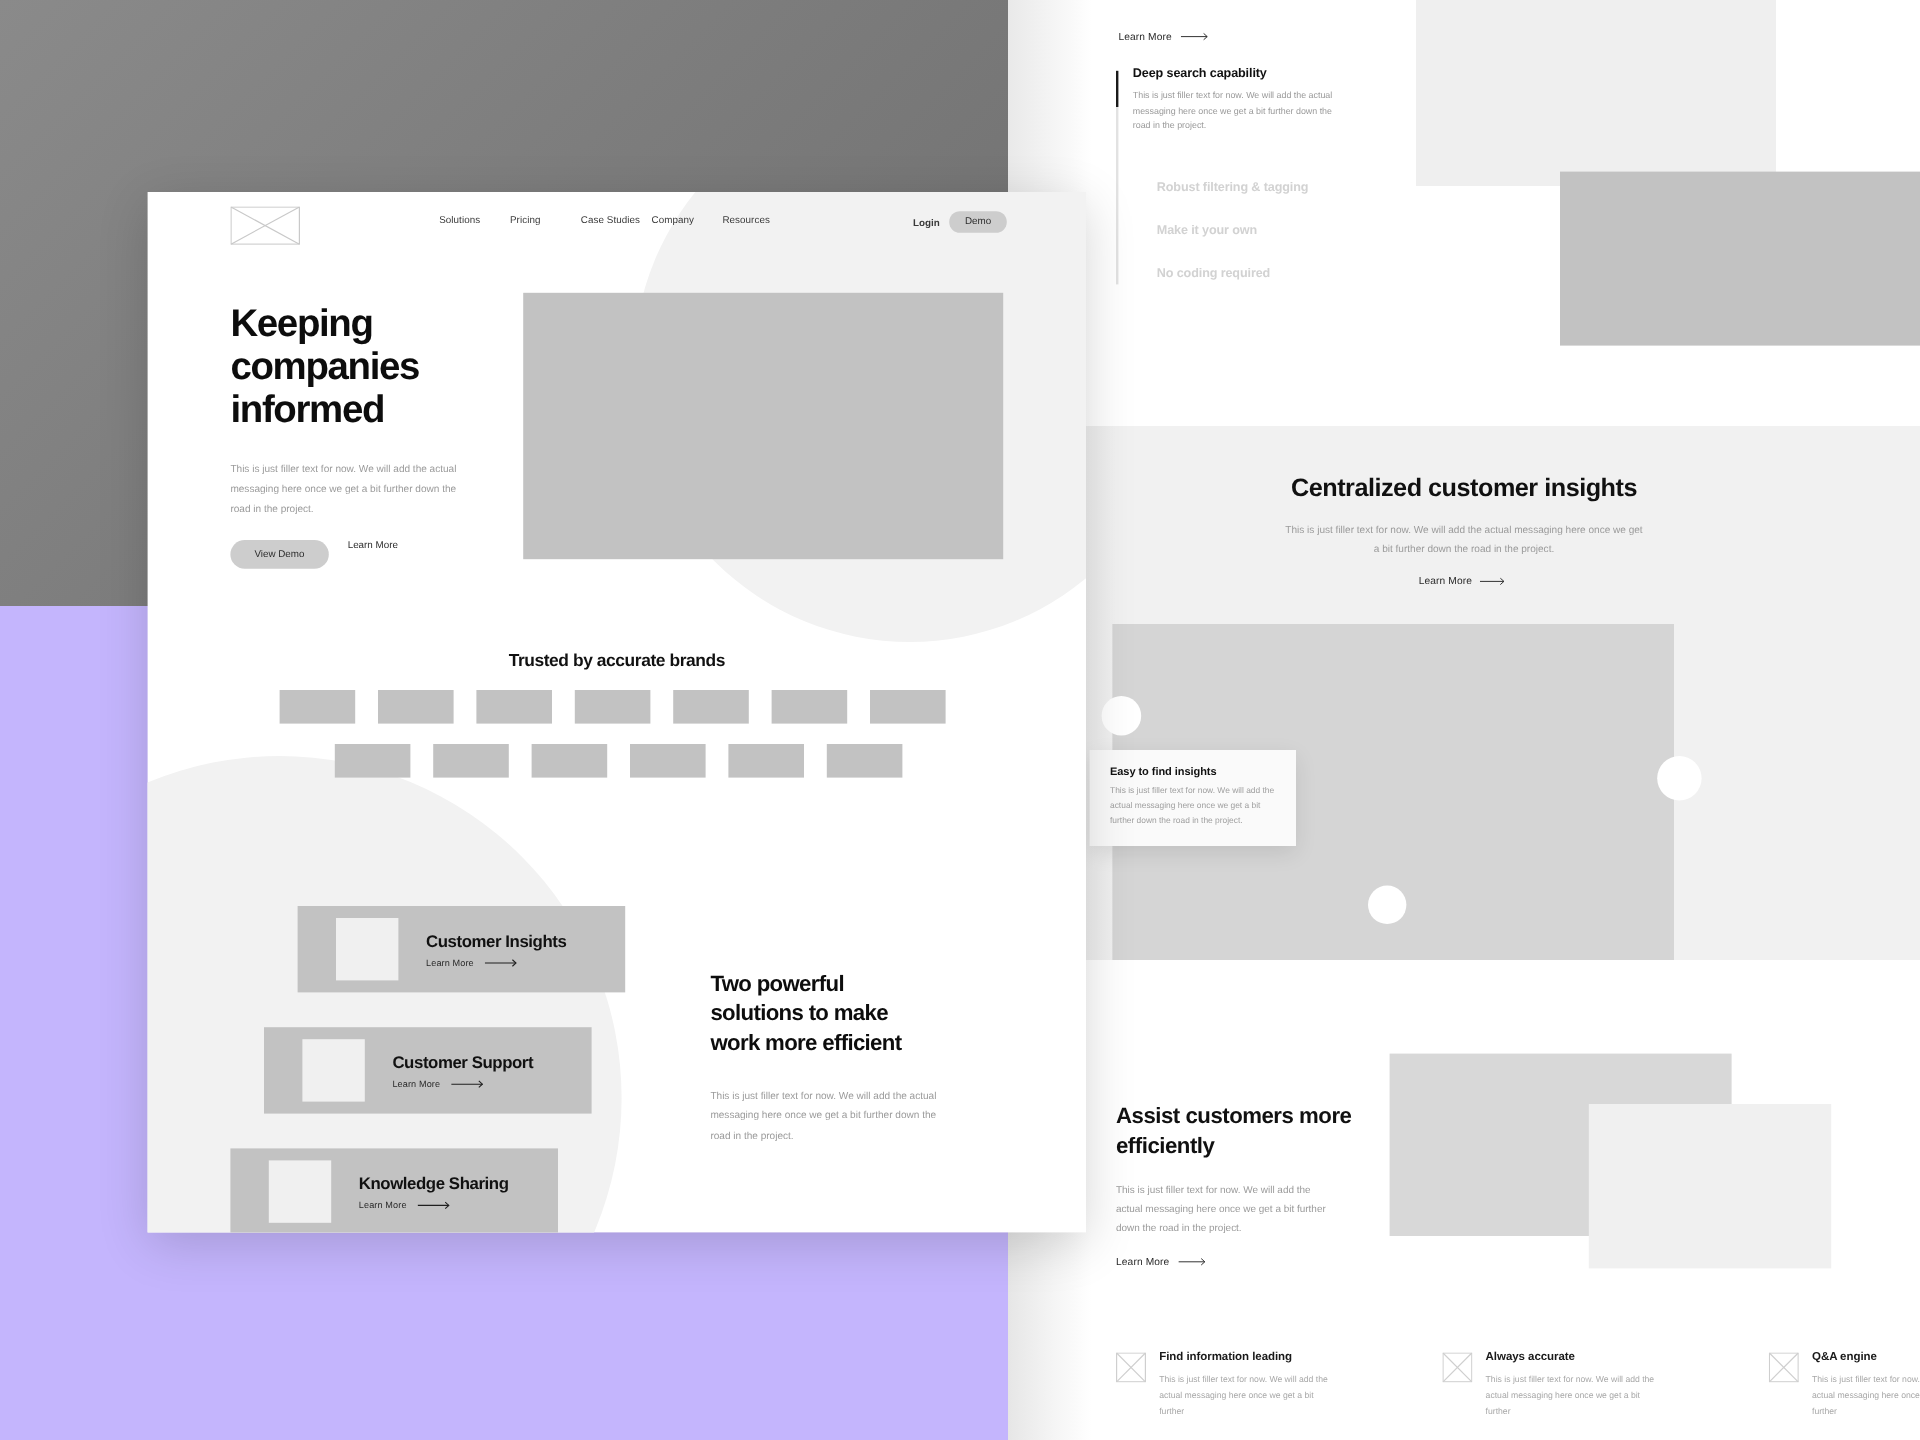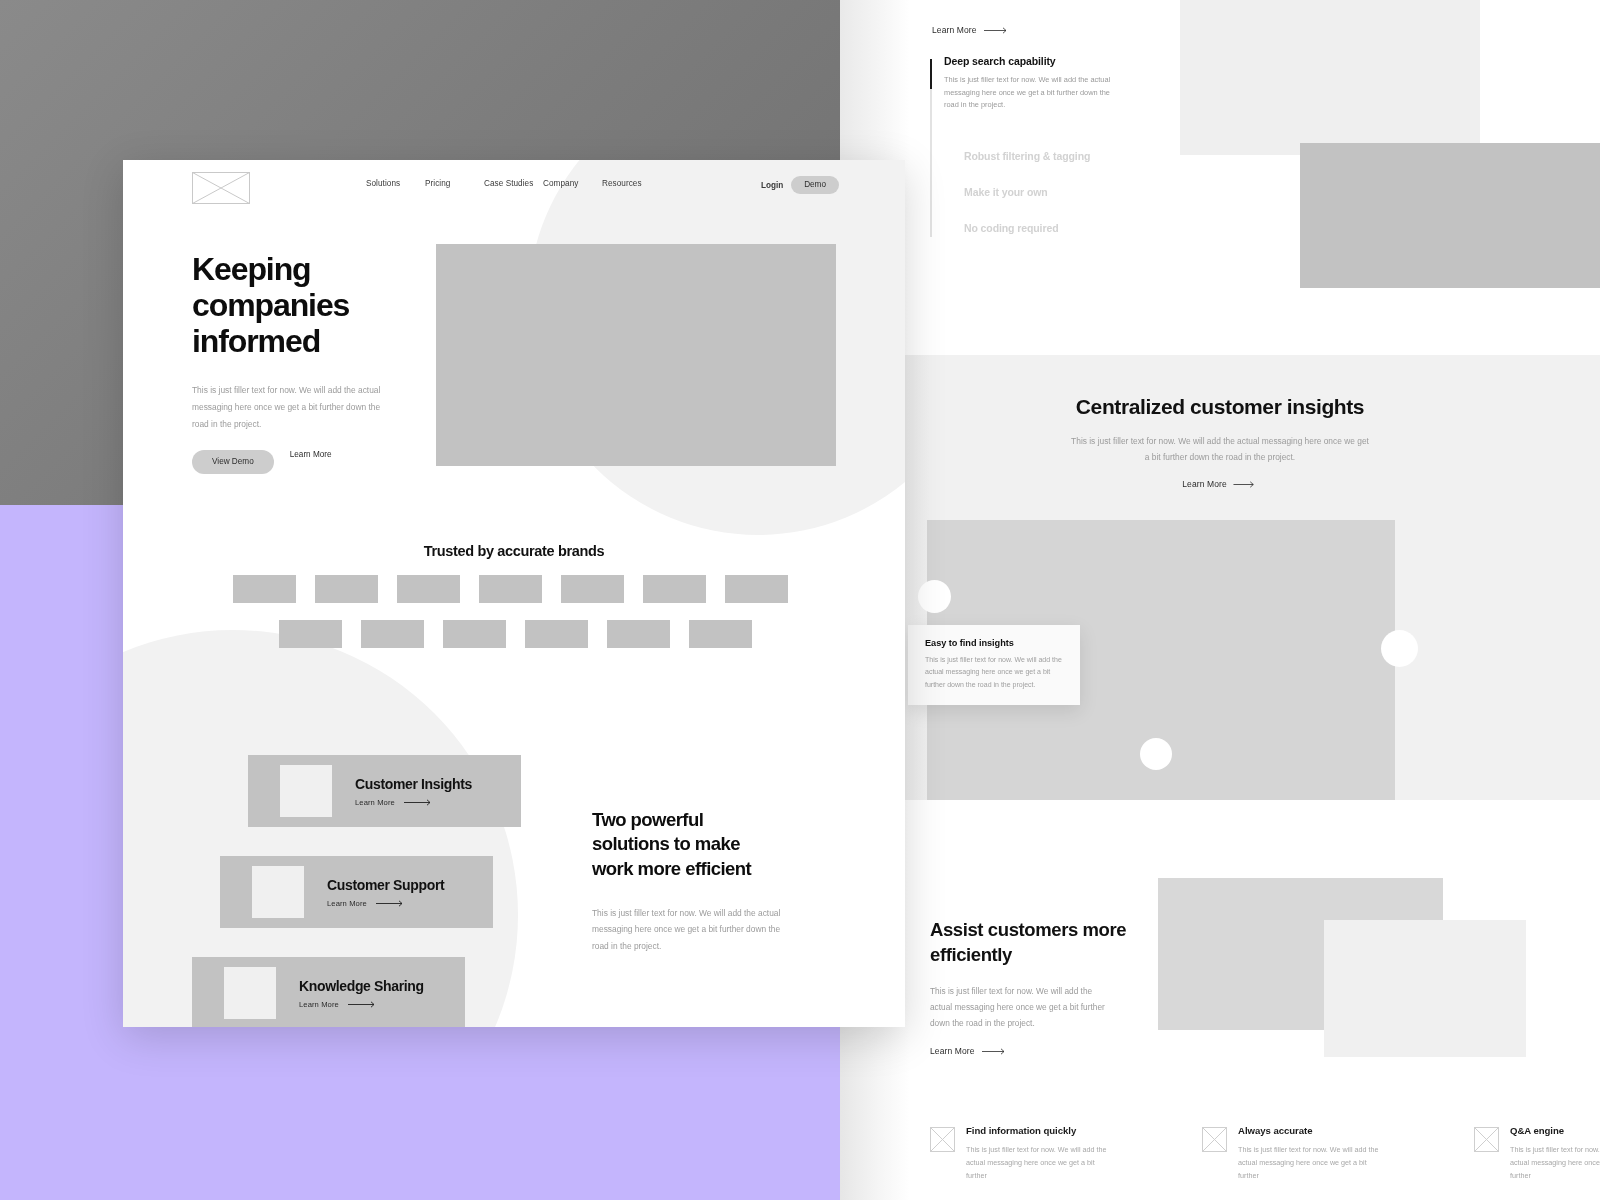--- a/index.html
+++ b/index.html
@@ -411,21 +411,21 @@
       <div class="ac-img-front"></div>
 
       <div class="feat-row">
         <div class="feat-col">
           <svg class="feat-icon" viewBox="0 0 25 25">
             <rect x="0.5" y="0.5" width="24" height="24" fill="none" stroke="#cfcfcf" stroke-width="1"></rect>
             <line x1="0.5" y1="0.5" x2="24.5" y2="24.5" stroke="#cfcfcf" stroke-width="1"></line>
             <line x1="24.5" y1="0.5" x2="0.5" y2="24.5" stroke="#cfcfcf" stroke-width="1"></line>
           </svg>
           <div>
-            <div class="feat-text-title">Find information quickly</div>
+            <div class="feat-text-title">Find information leading</div>
             <div class="feat-text-body">This is just filler text for now. We will add the actual messaging here once we get a bit further</div>
           </div>
         </div>
 
         <div class="feat-col">
           <svg class="feat-icon" viewBox="0 0 25 25">
             <rect x="0.5" y="0.5" width="24" height="24" fill="none" stroke="#cfcfcf" stroke-width="1"></rect>
             <line x1="0.5" y1="0.5" x2="24.5" y2="24.5" stroke="#cfcfcf" stroke-width="1"></line>
             <line x1="24.5" y1="0.5" x2="0.5" y2="24.5" stroke="#cfcfcf" stroke-width="1"></line>
           </svg>

